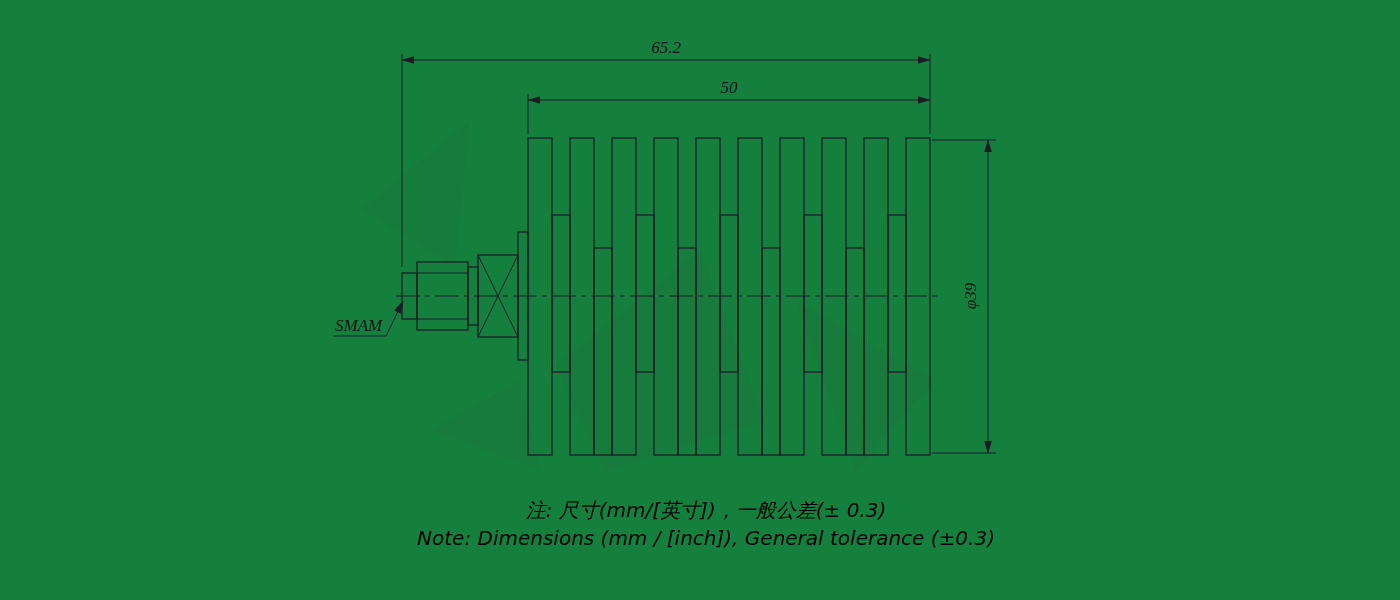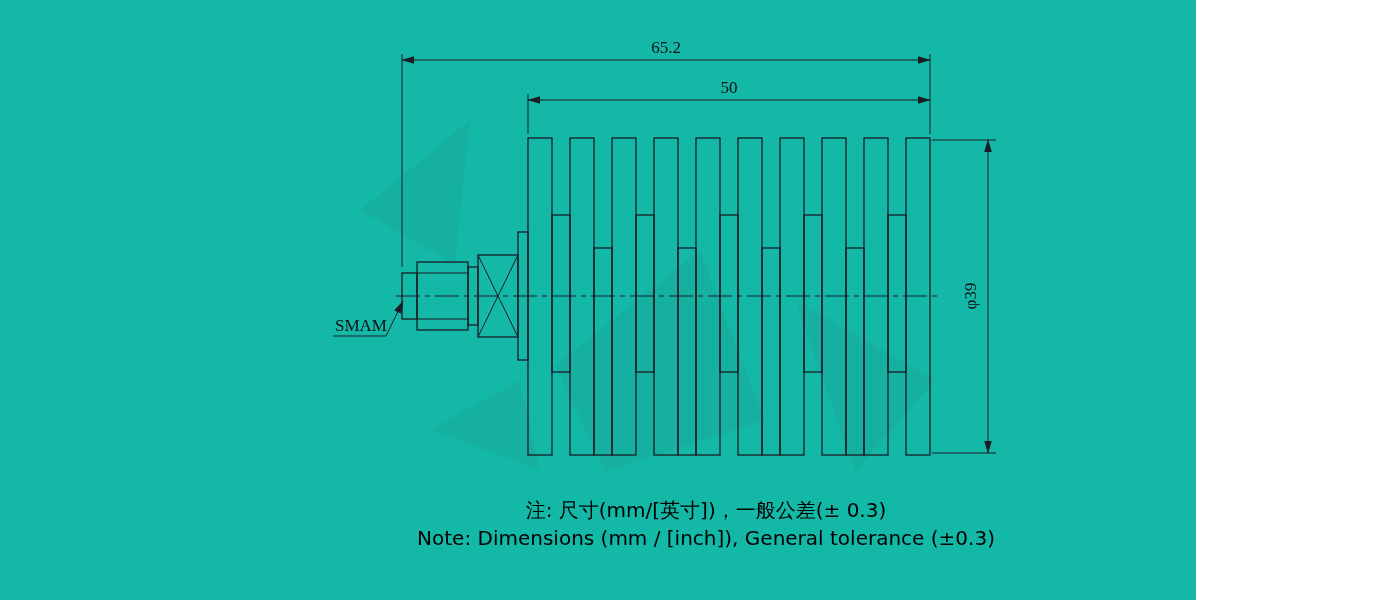--- a/index.html
+++ b/index.html
@@ -1,21 +1,22 @@
 <!DOCTYPE html>
 <html><head>
 <meta charset="utf-8">
 <style>
   html,body{margin:0;padding:0;background:#ffffff;}
   .canvas{
     position:relative;
-    width:1196px;height:600px;
-    background:#14b8a6;
+    width:1400px;height:600px;
+    background:#15803d;
     overflow:hidden;
     font-family:"Liberation Serif", serif;
+    font-style:italic;
   }
   svg{position:absolute;left:0;top:0;}
   .part{stroke:#1c1c26;stroke-width:1.3;fill:none;}
   .thin{stroke:#1c1c26;stroke-width:1;fill:none;}
   .dim{stroke:#1c1c26;stroke-width:1;fill:none;}
   .center{stroke:#1c1c26;stroke-width:1;fill:none;stroke-dasharray:24 5 5 5;}
   .dim-text{font-family:"Liberation Serif", serif;font-size:17px;fill:#101014;}
   .note-text{font-family:"DejaVu Sans","Liberation Sans",sans-serif;font-size:20px;fill:#000000;}
 </style>
 </head>

